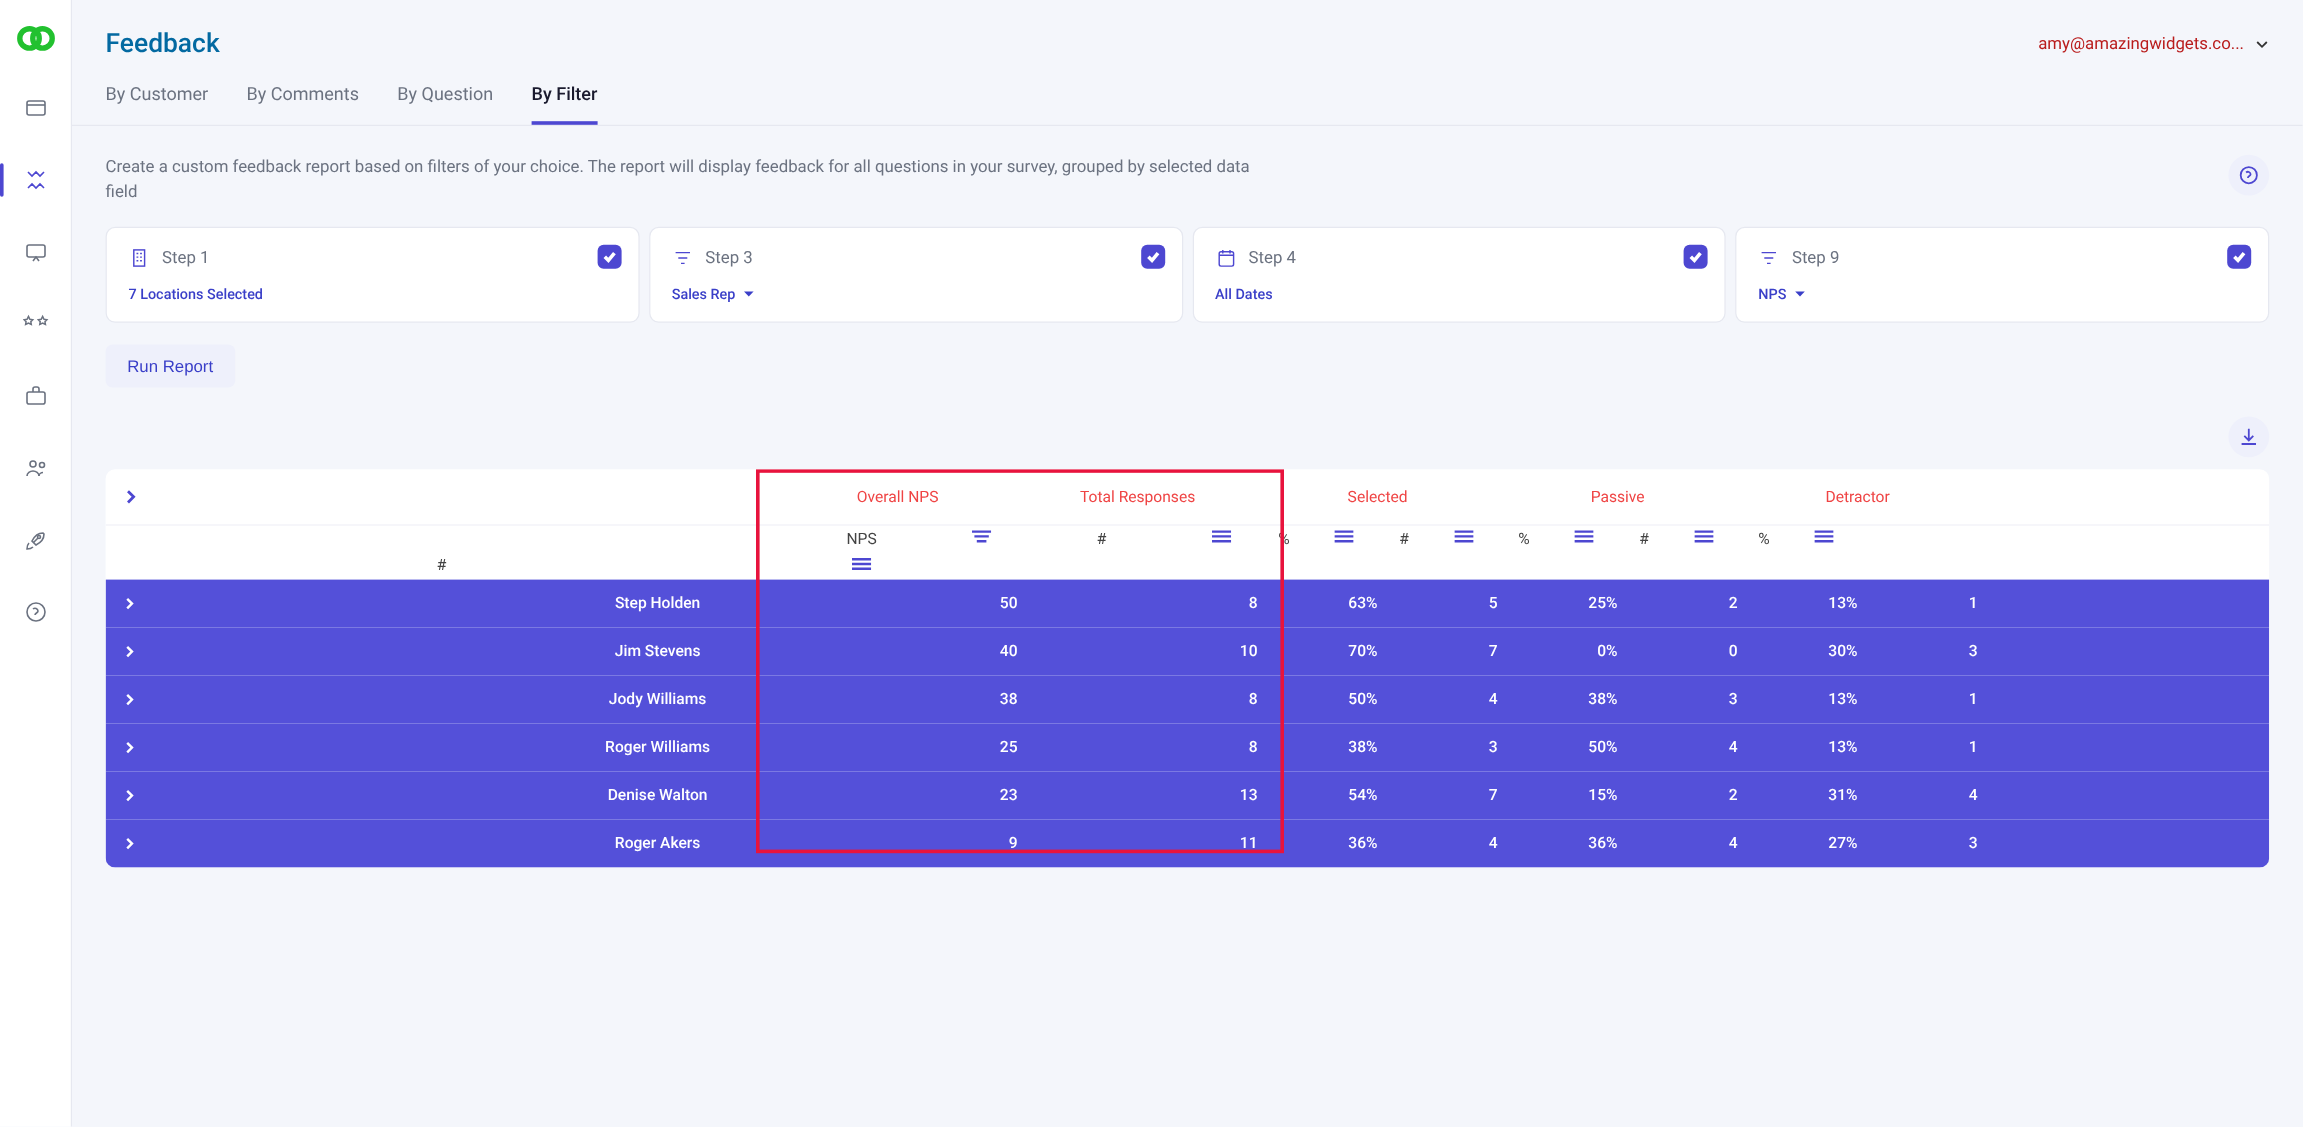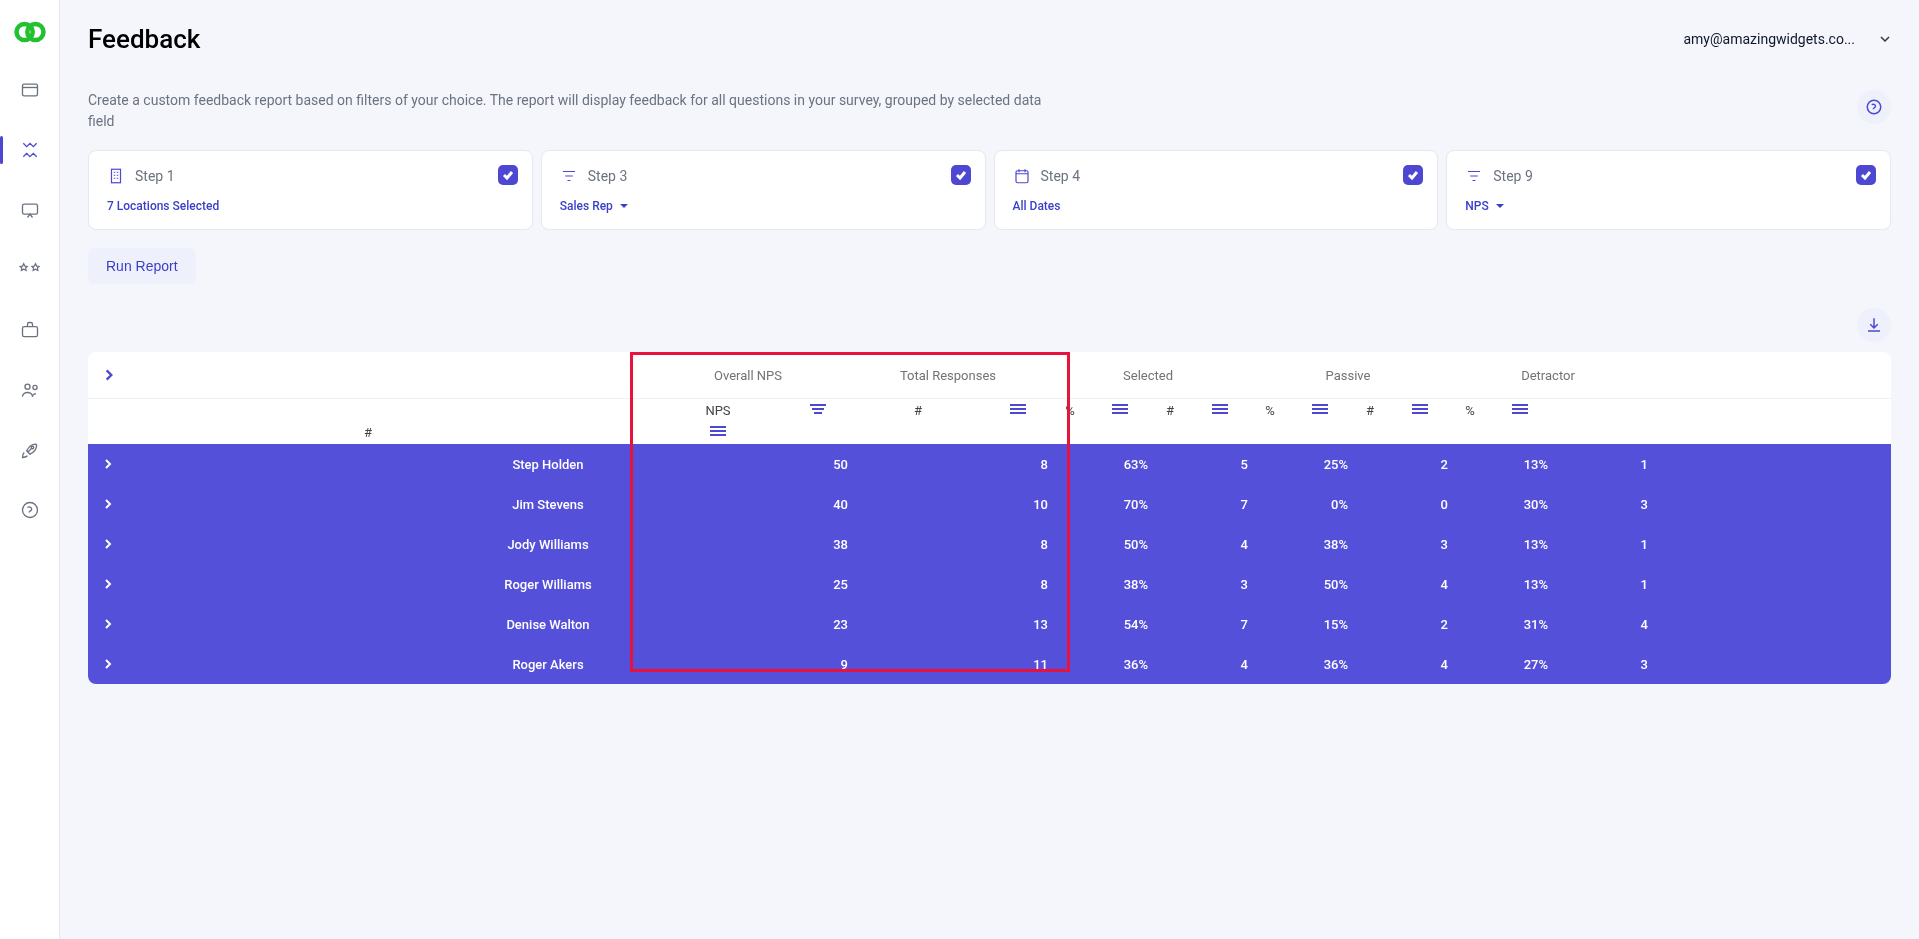--- a/index.html
+++ b/index.html
@@ -8,22 +8,22 @@
 .app { display: flex; height: 100%; }
 
 .sidebar { width: 60px; background: #fff; border-right: 1px solid #e6e8f0; display: flex; flex-direction: column; align-items: center; padding-top: 14px; gap: 20px; }
 .logo { width: 36px; height: 36px; display: flex; align-items: center; justify-content: center; }
 .sidebar-item { width: 40px; height: 40px; display: flex; align-items: center; justify-content: center; color: #6b7280; cursor: pointer; border-radius: 6px; position: relative; }
 .sidebar-item.active { color: #4d47d1; }
 .sidebar-item.active::before { content: ""; position: absolute; left: -10px; top: 6px; bottom: 6px; width: 3px; background: #4d47d1; border-radius: 2px; }
 
 .main { flex: 1; overflow: hidden; display: flex; flex-direction: column; }
 .header { display: flex; align-items: center; justify-content: space-between; padding: 24px 28px 12px 28px; }
-.page-title { font-size: 26px; font-weight: 500; color: #000000; }
-.user-menu { display: flex; align-items: center; gap: 24px; color: #0f172a; font-size: 14px; cursor: pointer; }
+.page-title { font-size: 22px; font-weight: 500; color: #0369a1; }
+.user-menu { display: flex; align-items: center; gap: 9px; color: #b91c1c; font-size: 14px; cursor: pointer; }
 .chev { width: 12px; height: 12px; }
 
 .tabs { display: flex; gap: 32px; padding: 8px 28px 0 28px; border-bottom: 1px solid #e6e8f0; }
 .tab { padding: 0 0 14px 0; font-size: 15px; color: #6b7280; cursor: pointer; border-bottom: 3px solid transparent; }
 .tab.active { color: #1a1a2e; font-weight: 500; border-bottom-color: #4d47d1; }
 
 .content { padding: 24px 28px; flex: 1; overflow: auto; }
 
 .desc-row { display: flex; align-items: flex-start; gap: 18px; }
 .desc { color: #6b7280; font-size: 14px; max-width: 960px; line-height: 1.5; }
@@ -38,21 +38,21 @@
 .step-value { color: #3a3fc8; font-size: 12px; font-weight: 500; display: flex; align-items: center; gap: 6px; cursor: pointer; }
 .step-value .caret { width: 10px; height: 10px; }
 
 .run-row { margin-top: 18px; display: flex; align-items: center; }
 .run-btn { background: #eef0fb; color: #3a3fc8; border: none; border-radius: 6px; padding: 10px 18px; font-size: 14px; font-weight: 500; cursor: pointer; }
 
 .dl-row { display: flex; justify-content: flex-end; margin-top: 24px; padding-right: 0; }
 .dl-btn { width: 34px; height: 34px; border-radius: 50%; background: #eef0fb; display: flex; align-items: center; justify-content: center; color: #4d47d1; cursor: pointer; }
 
 .table-wrap { background: #fff; border-radius: 8px; margin-top: 10px; overflow: hidden; position: relative; }
-.thead1 { display: grid; grid-template-columns: 560px 200px 200px 100px 100px 100px 100px 100px 100px; align-items: center; height: 46px; font-size: 13px; color: #737373; }
+.thead1 { display: grid; grid-template-columns: 560px 200px 200px 100px 100px 100px 100px 100px 100px; align-items: center; height: 46px; font-size: 13px; color: #ef4444; }
 .thead1 > div { text-align: center; }
 .thead2 { display: grid; grid-template-columns: 560px 140px 60px 140px 60px 44px 56px 44px 56px 44px 56px 44px 56px 44px 56px; align-items: center; height: 46px; font-size: 13px; color: #444; border-top: 1px solid #f0f1f7; }
 .thead2 > div { text-align: center; }
 .icon-bars { display: inline-flex; width: 16px; height: 12px; }
 .tbody .row { display: grid; grid-template-columns: 40px 520px 200px 200px 100px 100px 100px 100px 100px 100px; align-items: center; height: 40px; background: #5450d9; color: #fff; font-size: 13px; font-weight: 500; }
 .tbody .row > div { text-align: right; }
 .tbody .row .expand { text-align: left; padding-left: 14px; cursor: pointer; }
 .tbody .row .name { text-align: right; padding-right: 0; }
 .name-inner { display: inline-block; text-align: center; width: 200px; }
 
@@ -129,20 +129,26 @@
     <div class="header">
       <div class="page-title">Feedback</div>
       <div class="user-menu">
         <span>amy@amazingwidgets.co...</span>
         <svg class="chev" viewBox="0 0 12 12">
             <path d="M2 4l4 4 4-4" fill="none" stroke="#333" stroke-width="1.5"></path>
           </svg>
       </div>
     </div>
 
+    <div class="tabs">
+      <div class="tab">By Customer</div>
+      <div class="tab">By Comments</div>
+      <div class="tab">By Question</div>
+      <div class="tab active">By Filter</div>
+    </div>
 
     <div class="content">
       <div class="desc-row">
         <div class="desc">Create a custom feedback report based on filters of your choice. The report will display feedback for all questions in your survey, grouped by selected data field</div>
         <div class="help-btn">
           <svg width="18" height="18" viewBox="0 0 24 24" fill="none" stroke="currentColor" stroke-width="2">
               <circle cx="12" cy="12" r="9"></circle>
               <path d="M9 9a3 3 0 015 2c0 2-3 2-3 4M12 18h.01"></path>
             </svg>
         </div>

